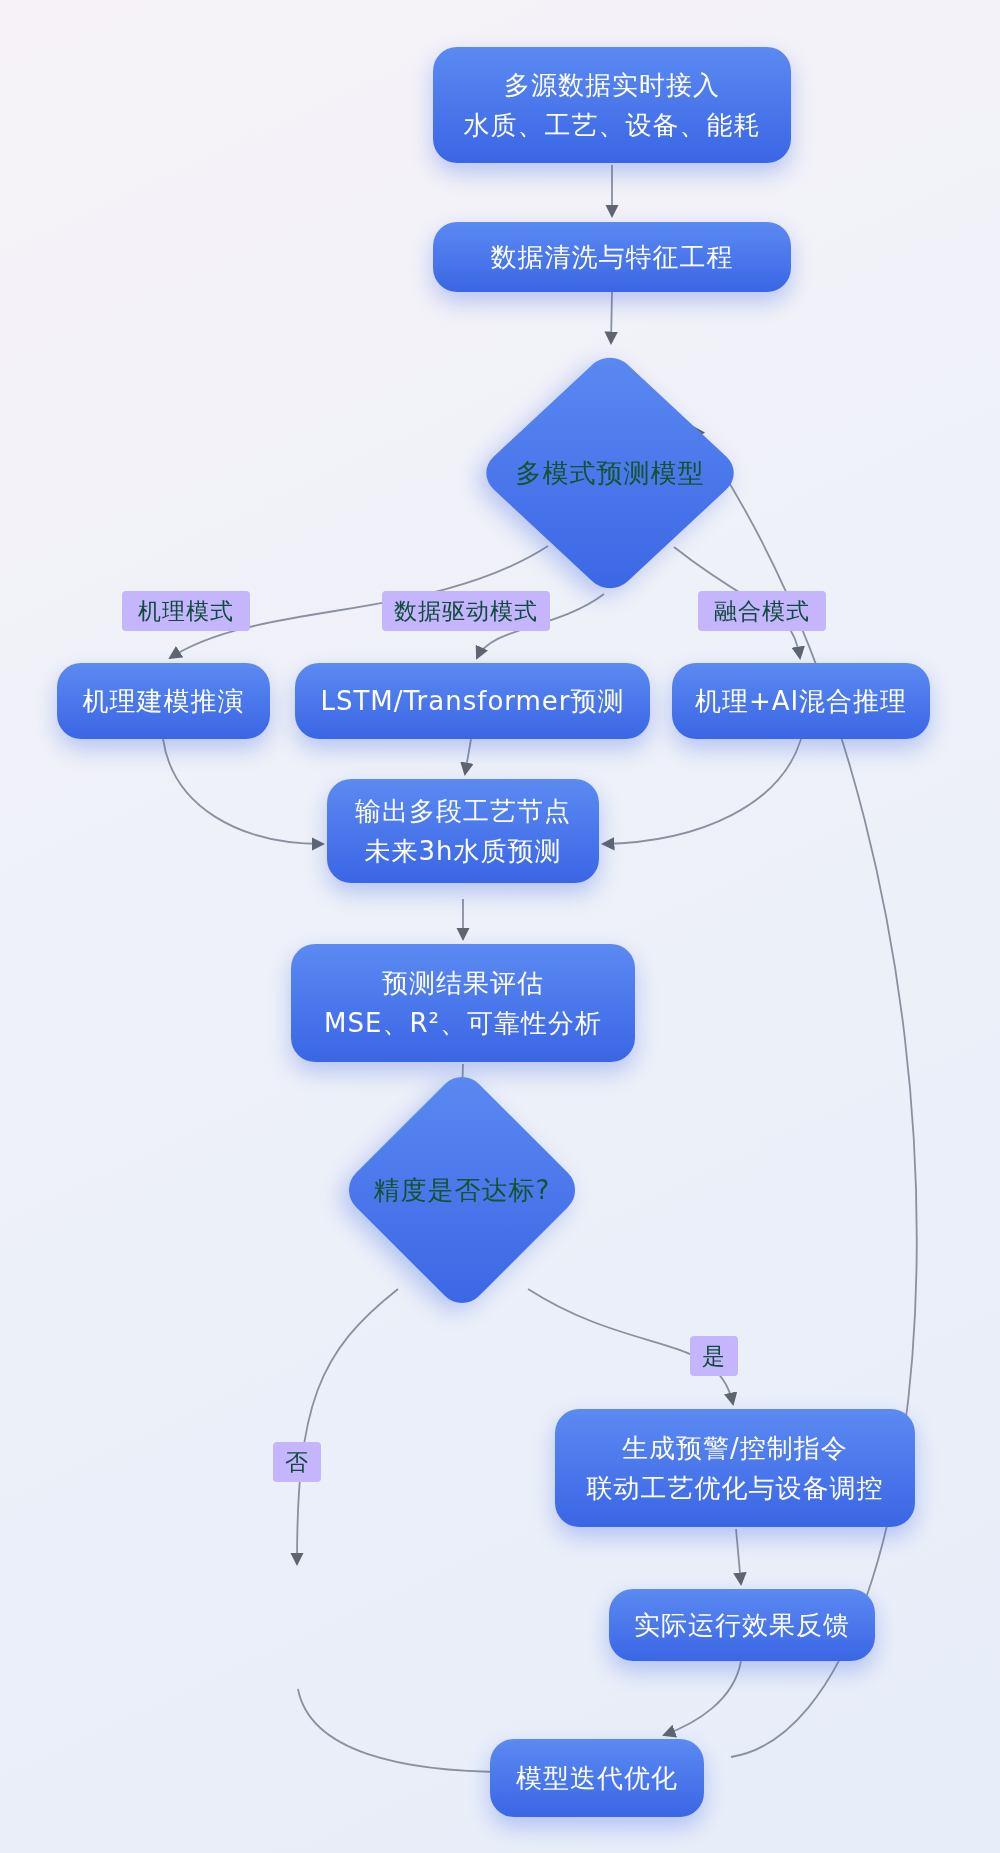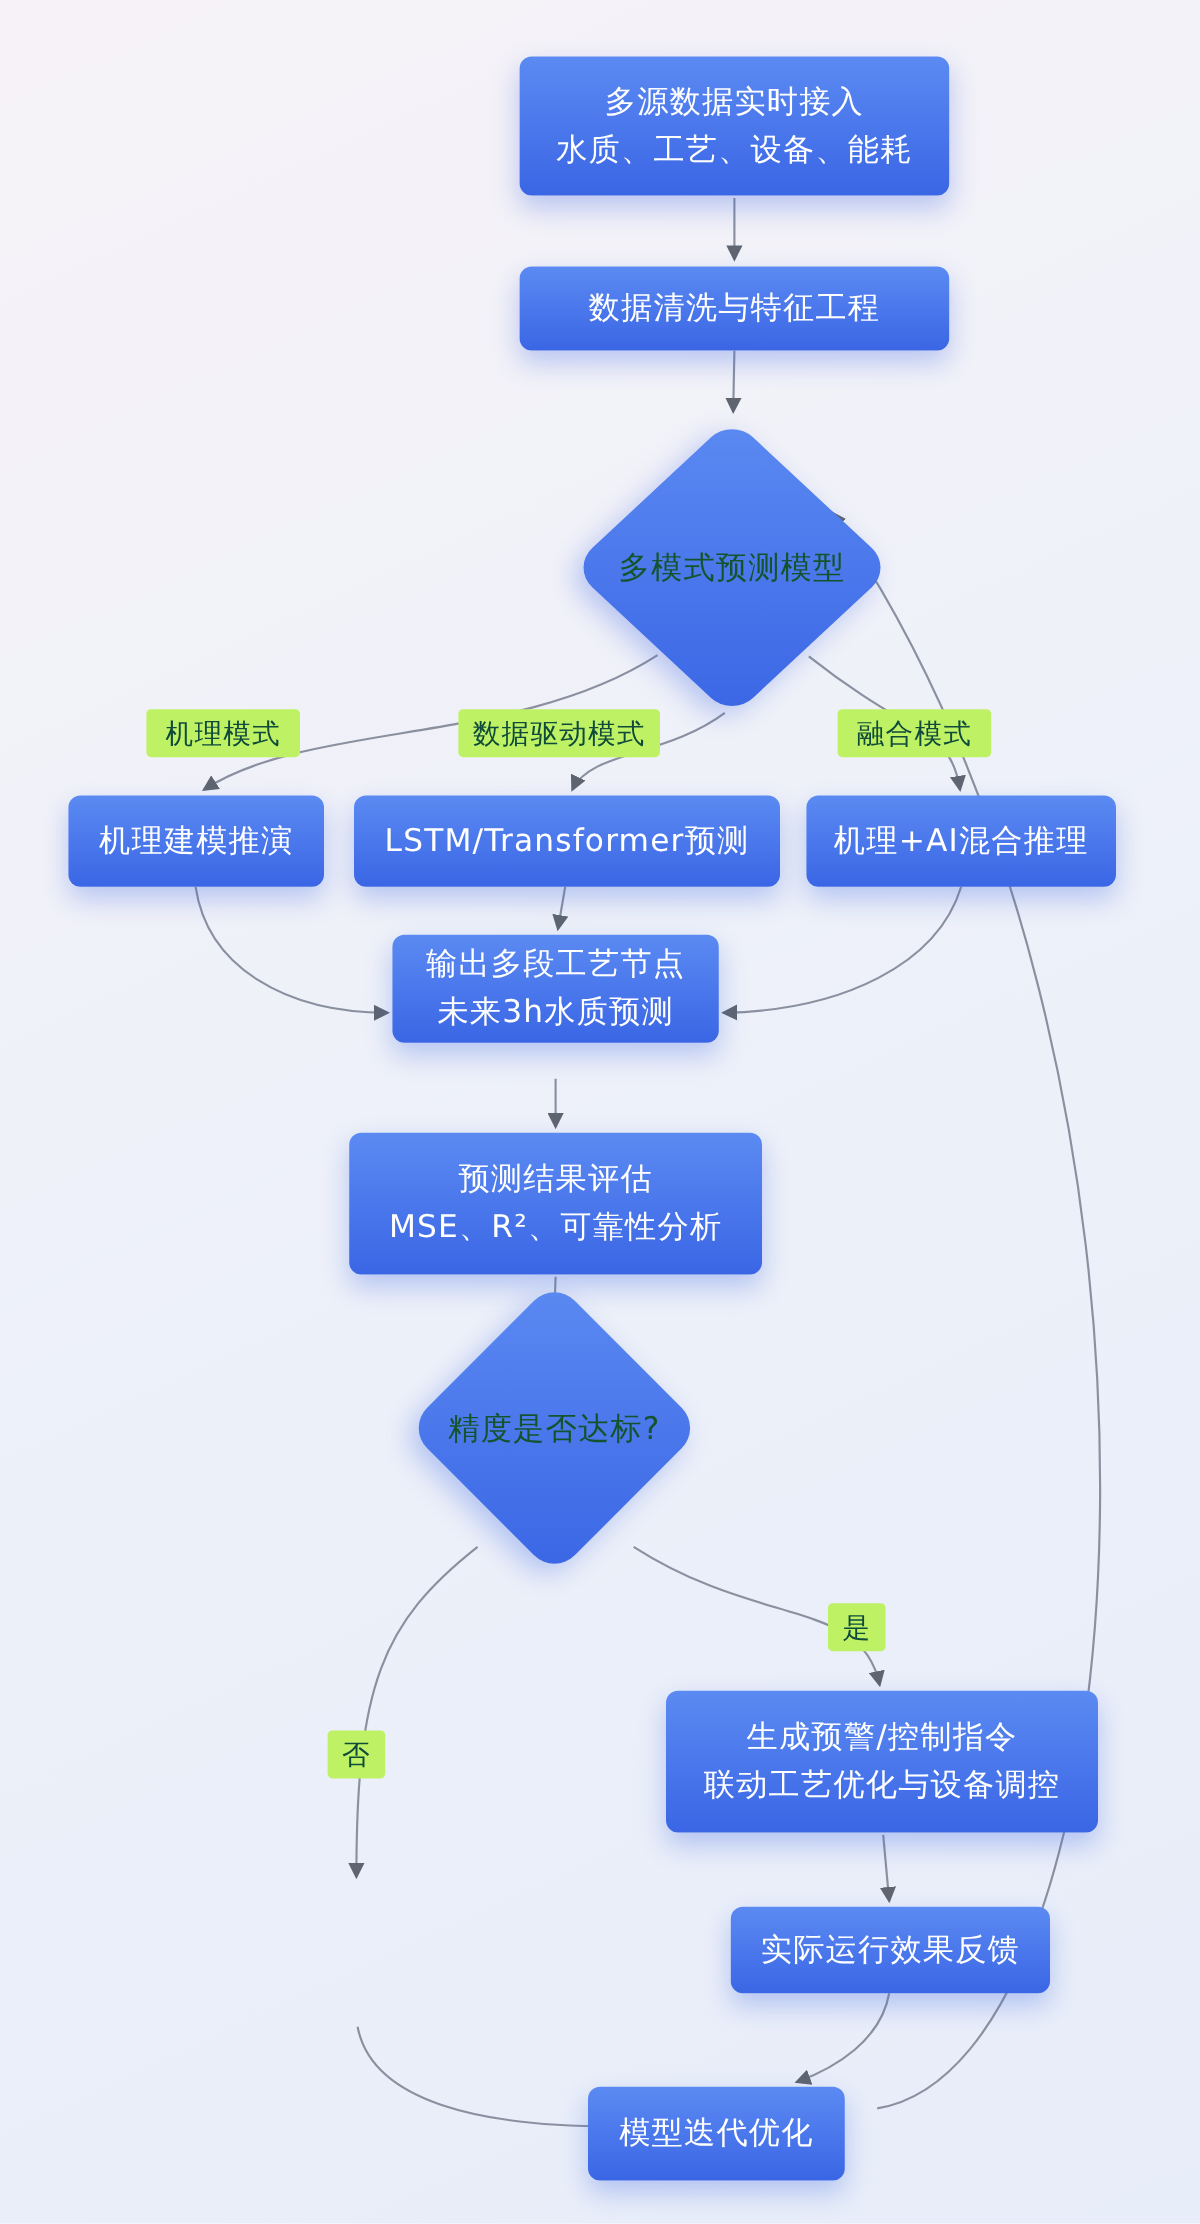--- a/index.html
+++ b/index.html
@@ -8,21 +8,21 @@
     font-family:"DejaVu Sans","Liberation Sans",sans-serif;
     background:linear-gradient(155deg,#f6f2f7 0%,#eef1f9 45%,#e7edf9 100%);
     overflow:hidden;
   }
   .canvas{position:relative;width:1000px;height:1853px;}
   svg.edges{position:absolute;left:0;top:0;z-index:1;}
   .edge{fill:none;stroke:#8a90a0;stroke-width:1.8px;}
   .node{
     position:absolute;z-index:2;
     background:linear-gradient(180deg,#5b8af2 0%,#3a66e5 100%);
-    border-radius:10px;
+    border-radius:24px;
     color:#ffffff;
     display:flex;flex-direction:column;align-items:center;justify-content:center;
     font-size:26px;font-weight:500;line-height:40px;letter-spacing:1px;
     box-shadow:0 10px 22px rgba(62,102,226,0.32);
     text-align:center;
   }
   .diamond{position:absolute;z-index:2;}
   .diamond-shape{
     position:absolute;left:50%;top:50%;
     background:linear-gradient(135deg,#5b8af2 0%,#3a66e5 100%);
@@ -32,21 +32,21 @@
   .d1 .diamond-shape{width:184px;height:184px;margin-left:-92px;margin-top:-92px;
     transform:scale(1.03,0.96) rotate(45deg);}
   .d2 .diamond-shape{width:174px;height:174px;margin-left:-87px;margin-top:-87px;
     transform:rotate(45deg);}
   .diamond-text{
     position:absolute;inset:0;display:flex;align-items:center;justify-content:center;
     color:#14532d;font-size:26px;font-weight:500;letter-spacing:1px;text-align:center;
   }
   .elabel{
     position:absolute;z-index:3;
-    background:#bef264;color:#0f4a3b;
+    background:#c4b5fd;color:#0f4a3b;
     display:flex;align-items:center;justify-content:center;
     font-size:23px;font-weight:500;letter-spacing:1px;
     border-radius:4px;
   }
 </style>
 </head>
 <body>
 
 <div class="canvas">
 
@@ -93,21 +93,21 @@
   </div>
 
   <div class="node" style="left:295px;top:663px;width:355px;height:76px">
     <div>LSTM/Transformer预测</div>
   </div>
 
   <div class="node" style="left:672px;top:663px;width:258px;height:76px">
     <div>机理+AI混合推理</div>
   </div>
 
-  <div class="node" style="left:327px;top:779px;width:272px;height:90px">
+  <div class="node" style="left:327px;top:779px;width:272px;height:104px">
     <div>输出多段工艺节点</div>
     <div>未来3h水质预测</div>
   </div>
 
   <div class="node" style="left:291px;top:944px;width:344px;height:118px">
     <div>预测结果评估</div>
     <div>MSE、R²、可靠性分析</div>
   </div>
 
   <div class="diamond d2" style="left:338px;top:1067px;width:248px;height:246px">

